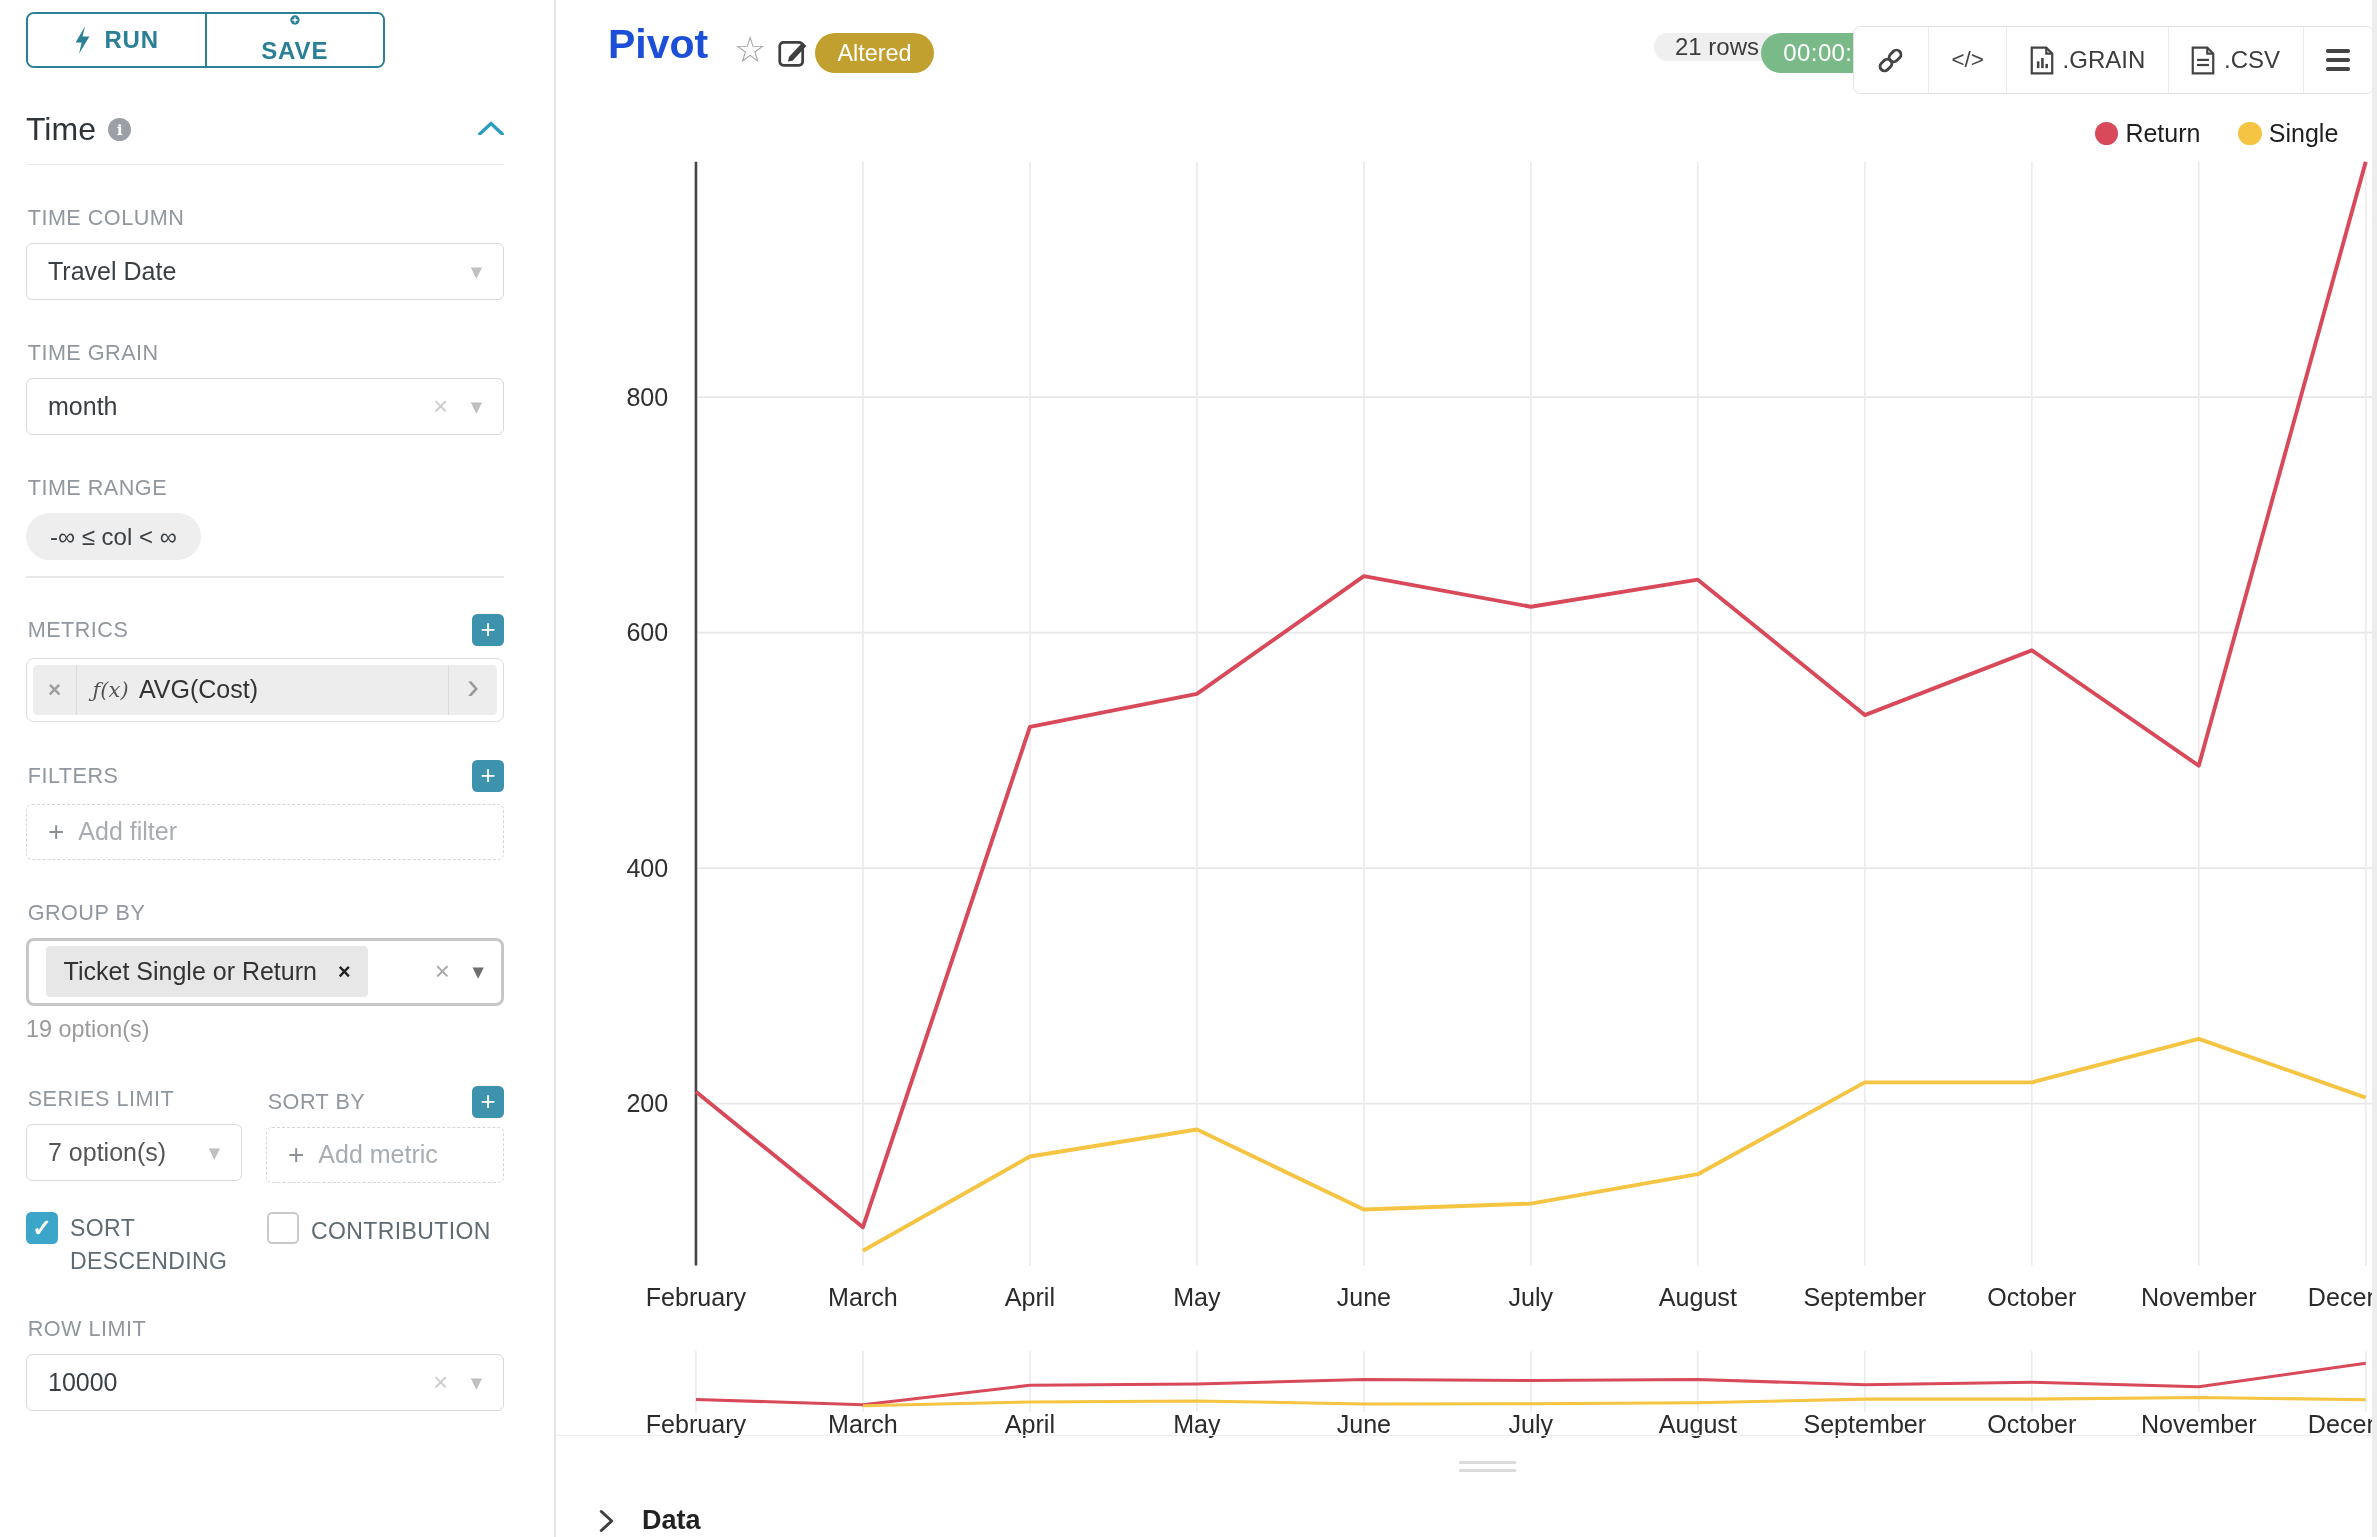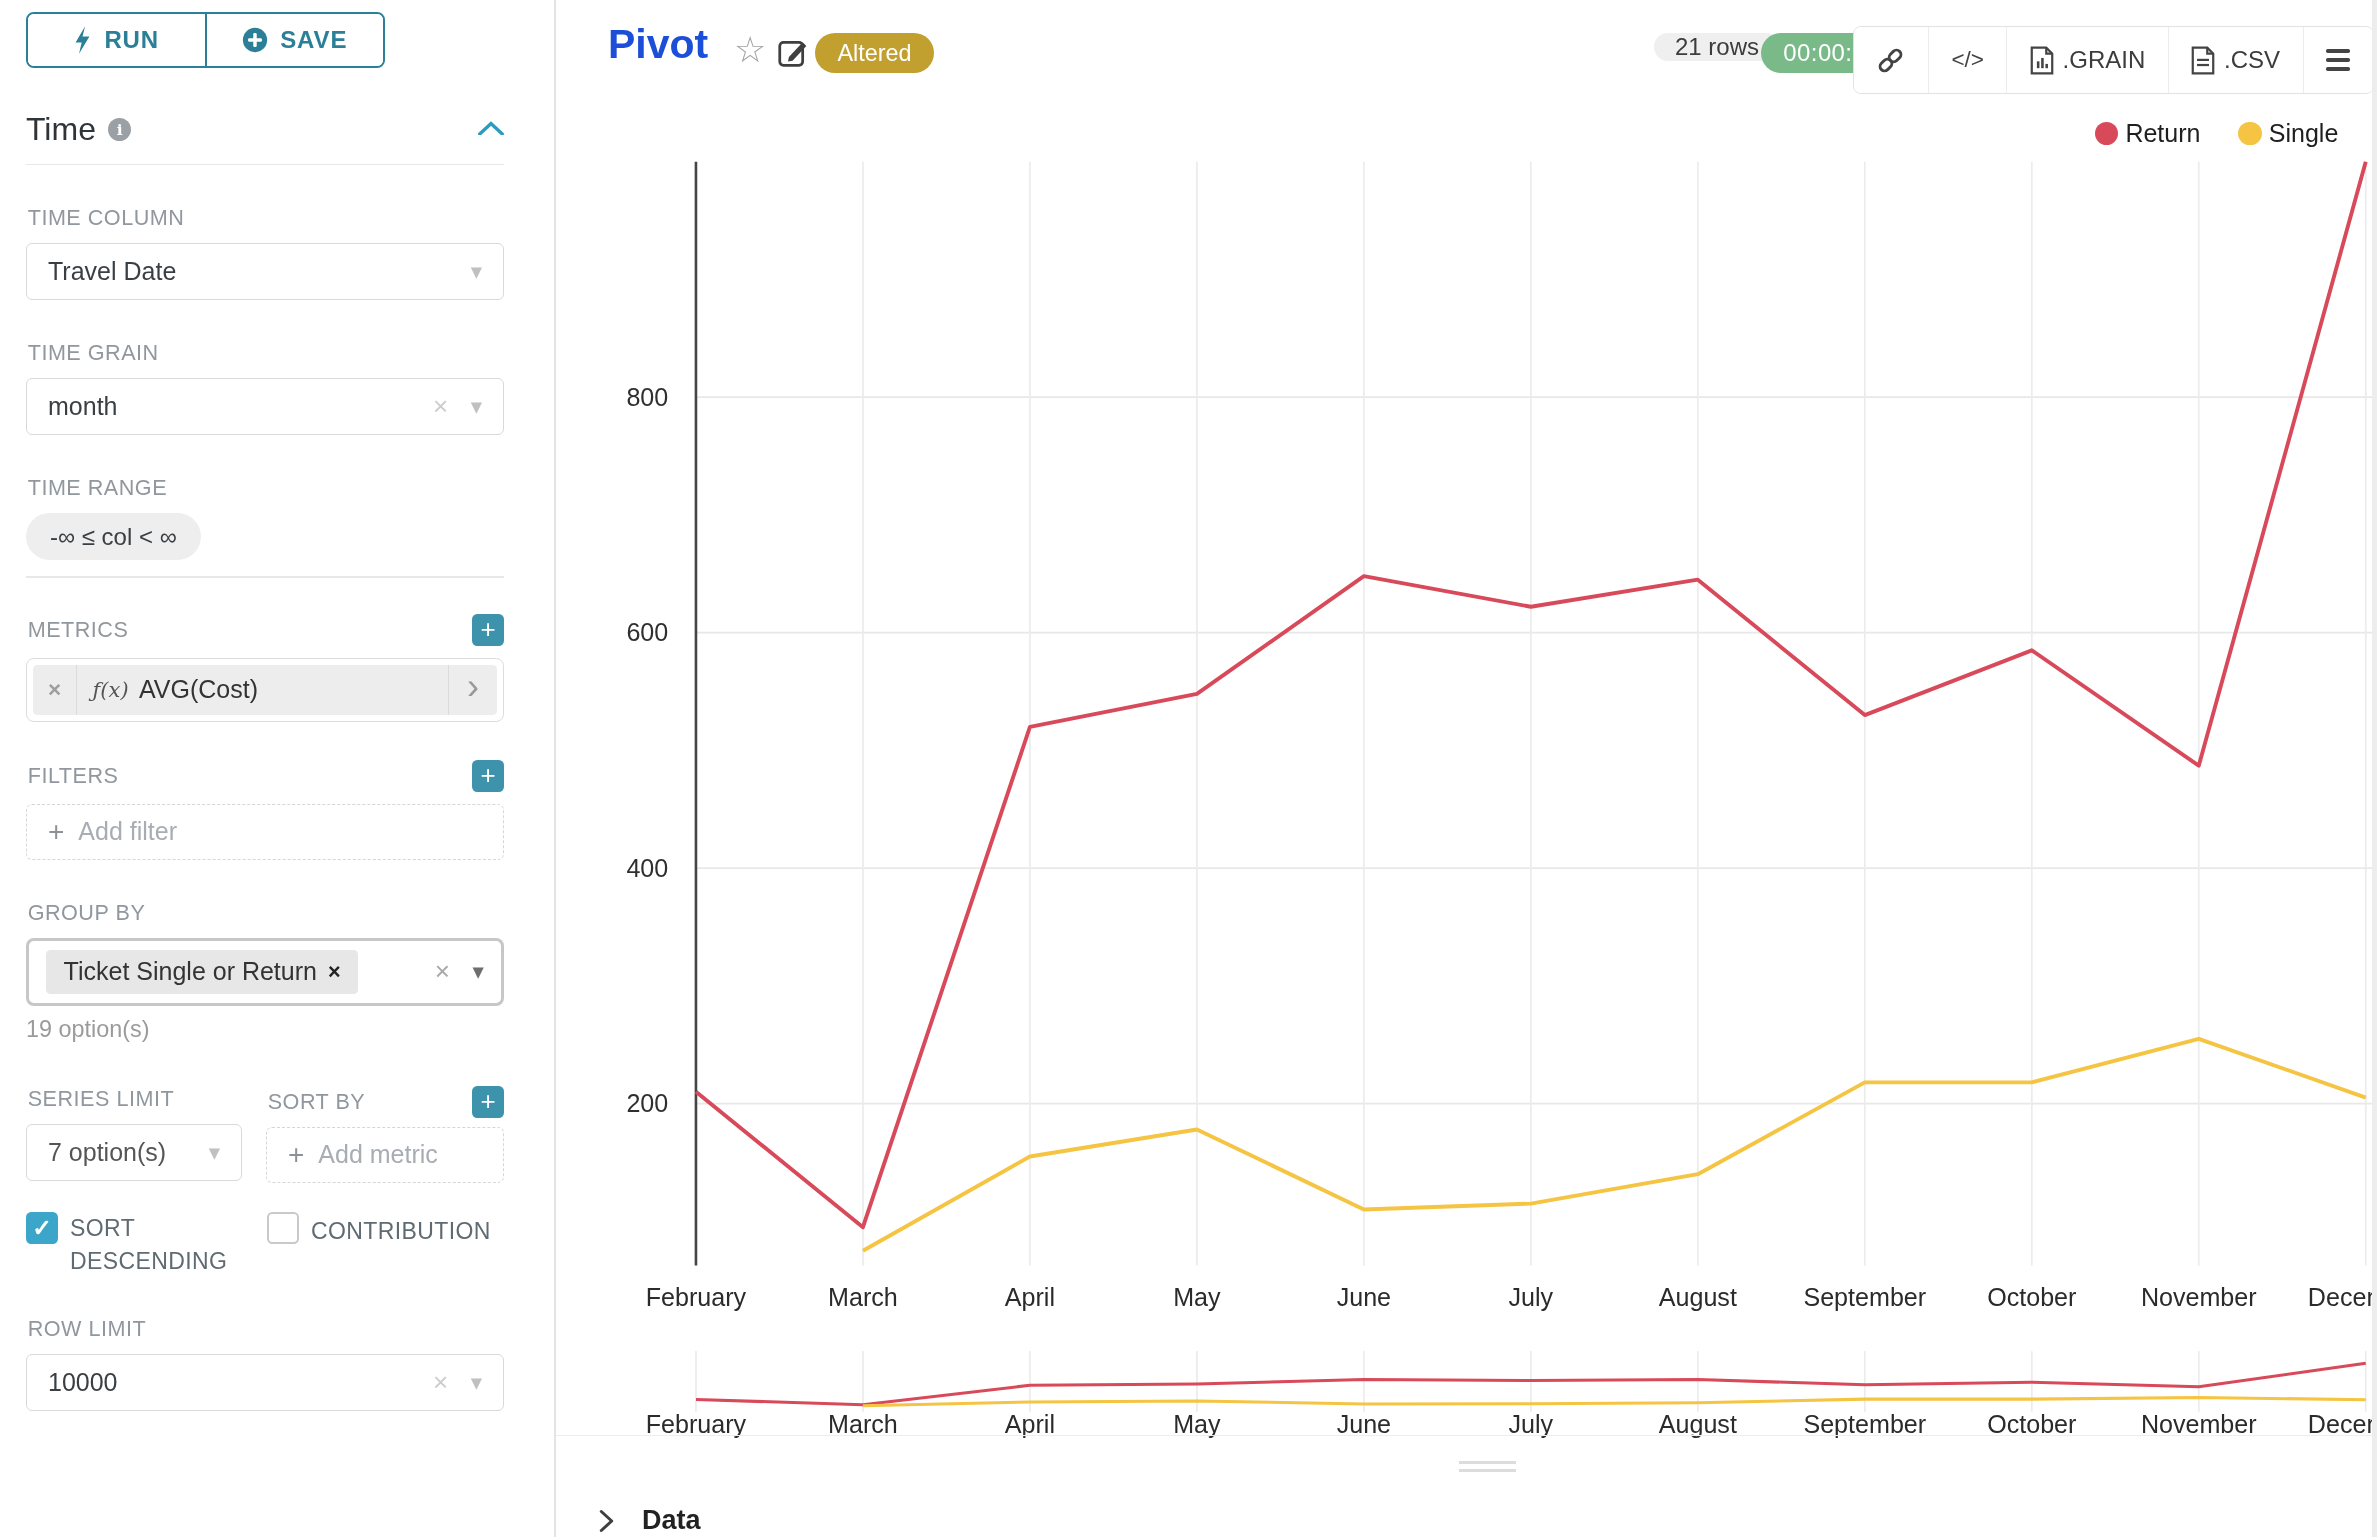--- a/index.html
+++ b/index.html
@@ -8,21 +8,21 @@
     background:#fff;color:#333;
     font-family:"Liberation Sans",sans-serif;
     -webkit-font-smoothing:antialiased;
   }
   
   .sidebar{position:absolute;left:0;top:0;width:530px;height:1538px;padding:12px 0 0 26px;box-sizing:border-box;}
   .sidebar-divider{position:absolute;left:554px;top:0;width:1.7px;height:1538px;background:#e4e4e4;}
   .btn-group{display:flex;width:355px;height:52px;border:2.2px solid #2b7f96;border-radius:7.8px;overflow:hidden;background:#fff;}
   .btn-group .tbtn{flex:1;display:flex;align-items:center;justify-content:center;gap:12px;
     color:#2b7f96;font-size:24px;font-weight:bold;letter-spacing:0.9px;cursor:pointer;background:#fff;border:none;}
-  .btn-group .tbtn + .tbtn{border-left:2.2px solid #2b7f96;}
+  .btn-group .tbtn + .tbtn{border-left:2.2px solid #2b7f96;flex-direction:column;}
   .sec-head{display:flex;align-items:center;gap:12px;margin-right:26px;}
   .sec-title{font-size:32px;color:#2e3438;font-weight:500;}
   .sec-chev{margin-left:auto;}
   .divider{height:1.7px;background:#e8e8e8;margin-right:26px;margin-top:15.6px;}
   .ctl-label{font-size:21.6px;color:#90979e;letter-spacing:0.5px;margin:0 0 12px 1.7px;}
   .row-label{display:flex;align-items:center;margin-right:26px;}
   .plus-btn{width:32px;height:32px;border-radius:5.2px;background:#3d93ab;color:#fff;font-size:26px;line-height:29px;
     display:flex;align-items:center;justify-content:center;margin-left:auto;cursor:pointer;font-weight:400;}
   .select{position:relative;display:flex;align-items:center;height:55px;border:1.7px solid #d9d9d9;border-radius:6px;
     padding:0 21px;font-size:25px;color:#3a3f44;margin-right:26px;background:#fff;}
@@ -36,21 +36,21 @@
     font-size:22.5px;font-weight:bold;border-right:1.7px solid #dbdbdb;align-self:stretch;cursor:pointer;}
   .metric-chip .fx{font-style:italic;font-family:"DejaVu Serif",serif;font-size:21px;color:#555;margin:0 10.4px 0 15.6px;}
   .metric-chip .mname{font-size:25px;color:#333;}
   .metric-chip .expand{margin-left:auto;width:48px;align-self:stretch;display:flex;align-items:center;justify-content:center;
     border-left:1.7px solid #dbdbdb;color:#999;font-size:36px;cursor:pointer;padding-bottom:5.2px;}
   .dashed-box{display:flex;align-items:center;gap:14px;height:54px;border:1.7px dashed #d6d6d6;border-radius:6px;
     padding:0 21px;font-size:25px;color:#a7adb3;margin-right:26px;cursor:pointer;}
   .dashed-box .plus{color:#8b9197;font-size:28px;}
   .groupby{border:3px solid #c7c7c7;border-radius:7.8px;height:62px;display:flex;align-items:center;
     padding:0 17.3px;margin-right:26px;background:#fff;}
-  .chip{display:flex;align-items:center;gap:11px;background:#e7e7e7;border-radius:4.3px;height:44px;padding:0 17.3px;font-size:25px;color:#333;}
+  .chip{display:flex;align-items:center;gap:21px;background:#e7e7e7;border-radius:4.3px;height:51px;padding:0 17.3px;font-size:25px;color:#333;}
   .chip .chip-x{font-weight:bold;font-size:21.6px;color:#222;cursor:pointer;}
   .groupby .clear{margin-left:auto;color:#a9a9a9;font-size:26px;}
   .groupby .caret{margin-left:22.5px;color:#6e6e6e;font-size:22.5px;}
   .hint{font-size:23.4px;color:#9b9b9b;margin-top:10.4px;}
   .two-col{display:flex;margin-right:26px;gap:24px;}
   .col-a{width:216px;flex:none;}
   .col-b{flex:1;}
   .checkbox-row{display:flex;margin-right:26px;margin-top:29px;}
   .cb{width:32px;height:32px;border-radius:5.2px;flex:none;display:flex;align-items:center;justify-content:center;cursor:pointer;}
   .cb.checked{background:#3ba6c9;color:#fff;font-size:23.4px;font-weight:bold;}

